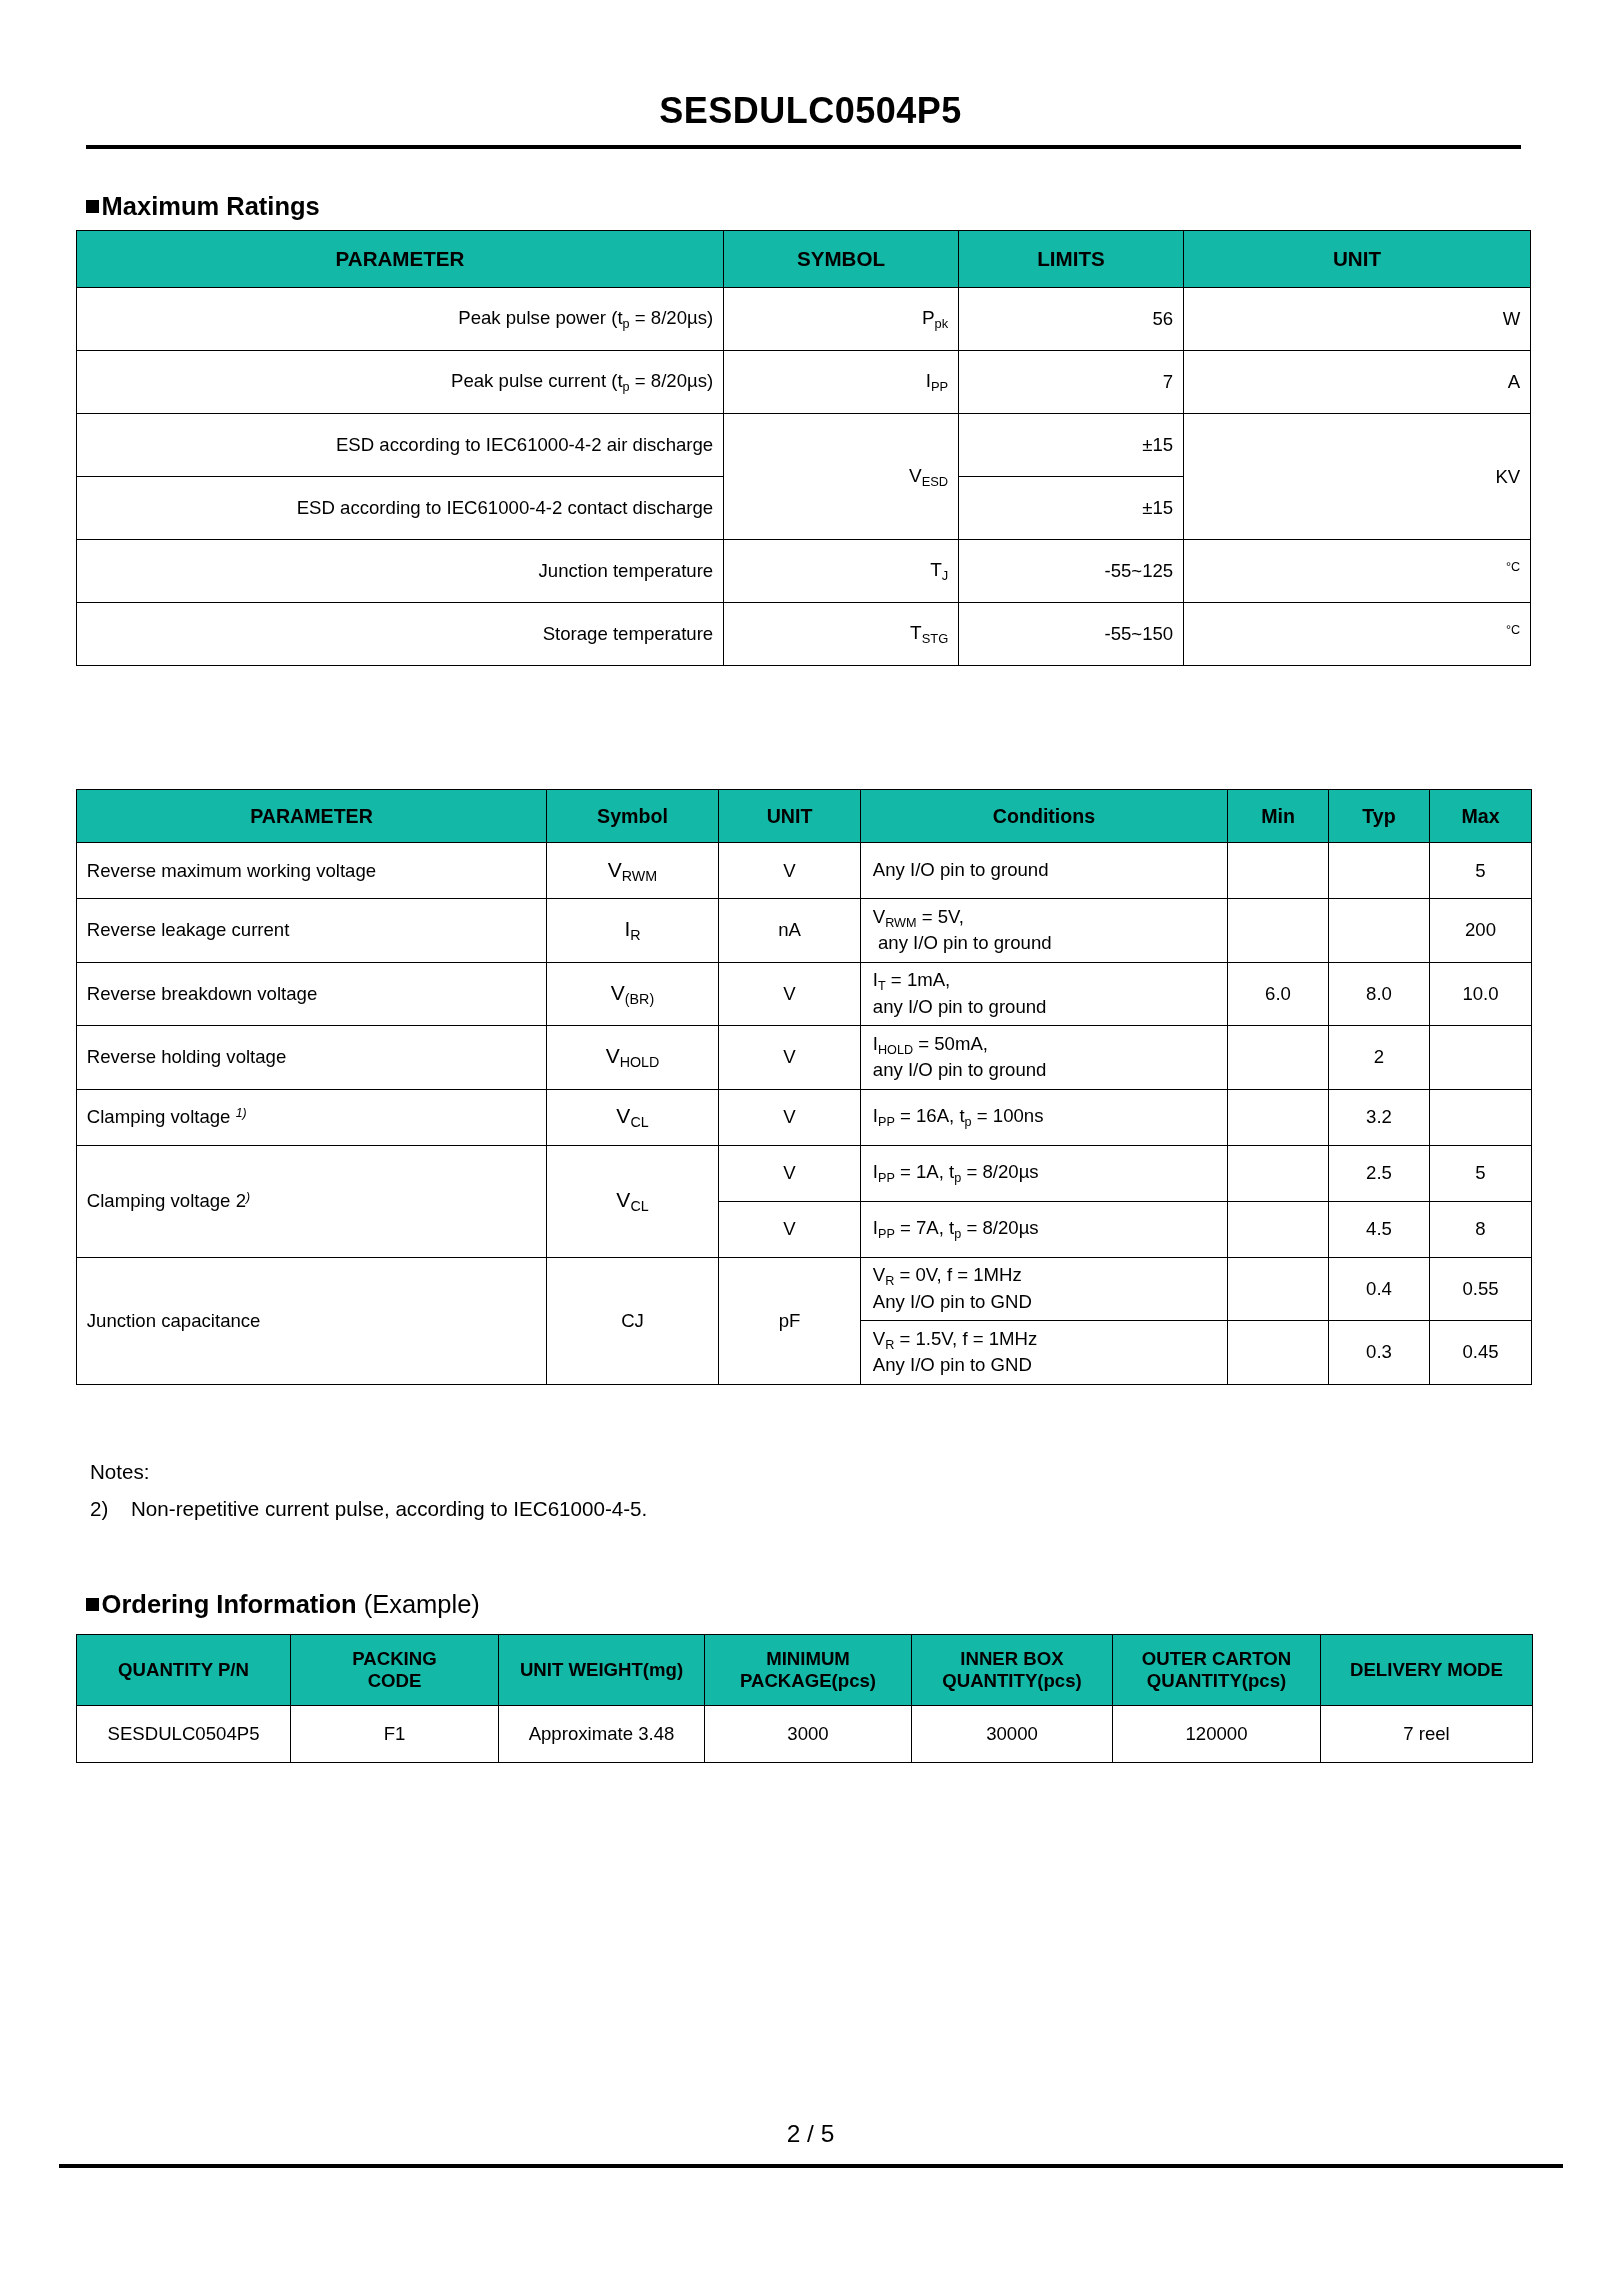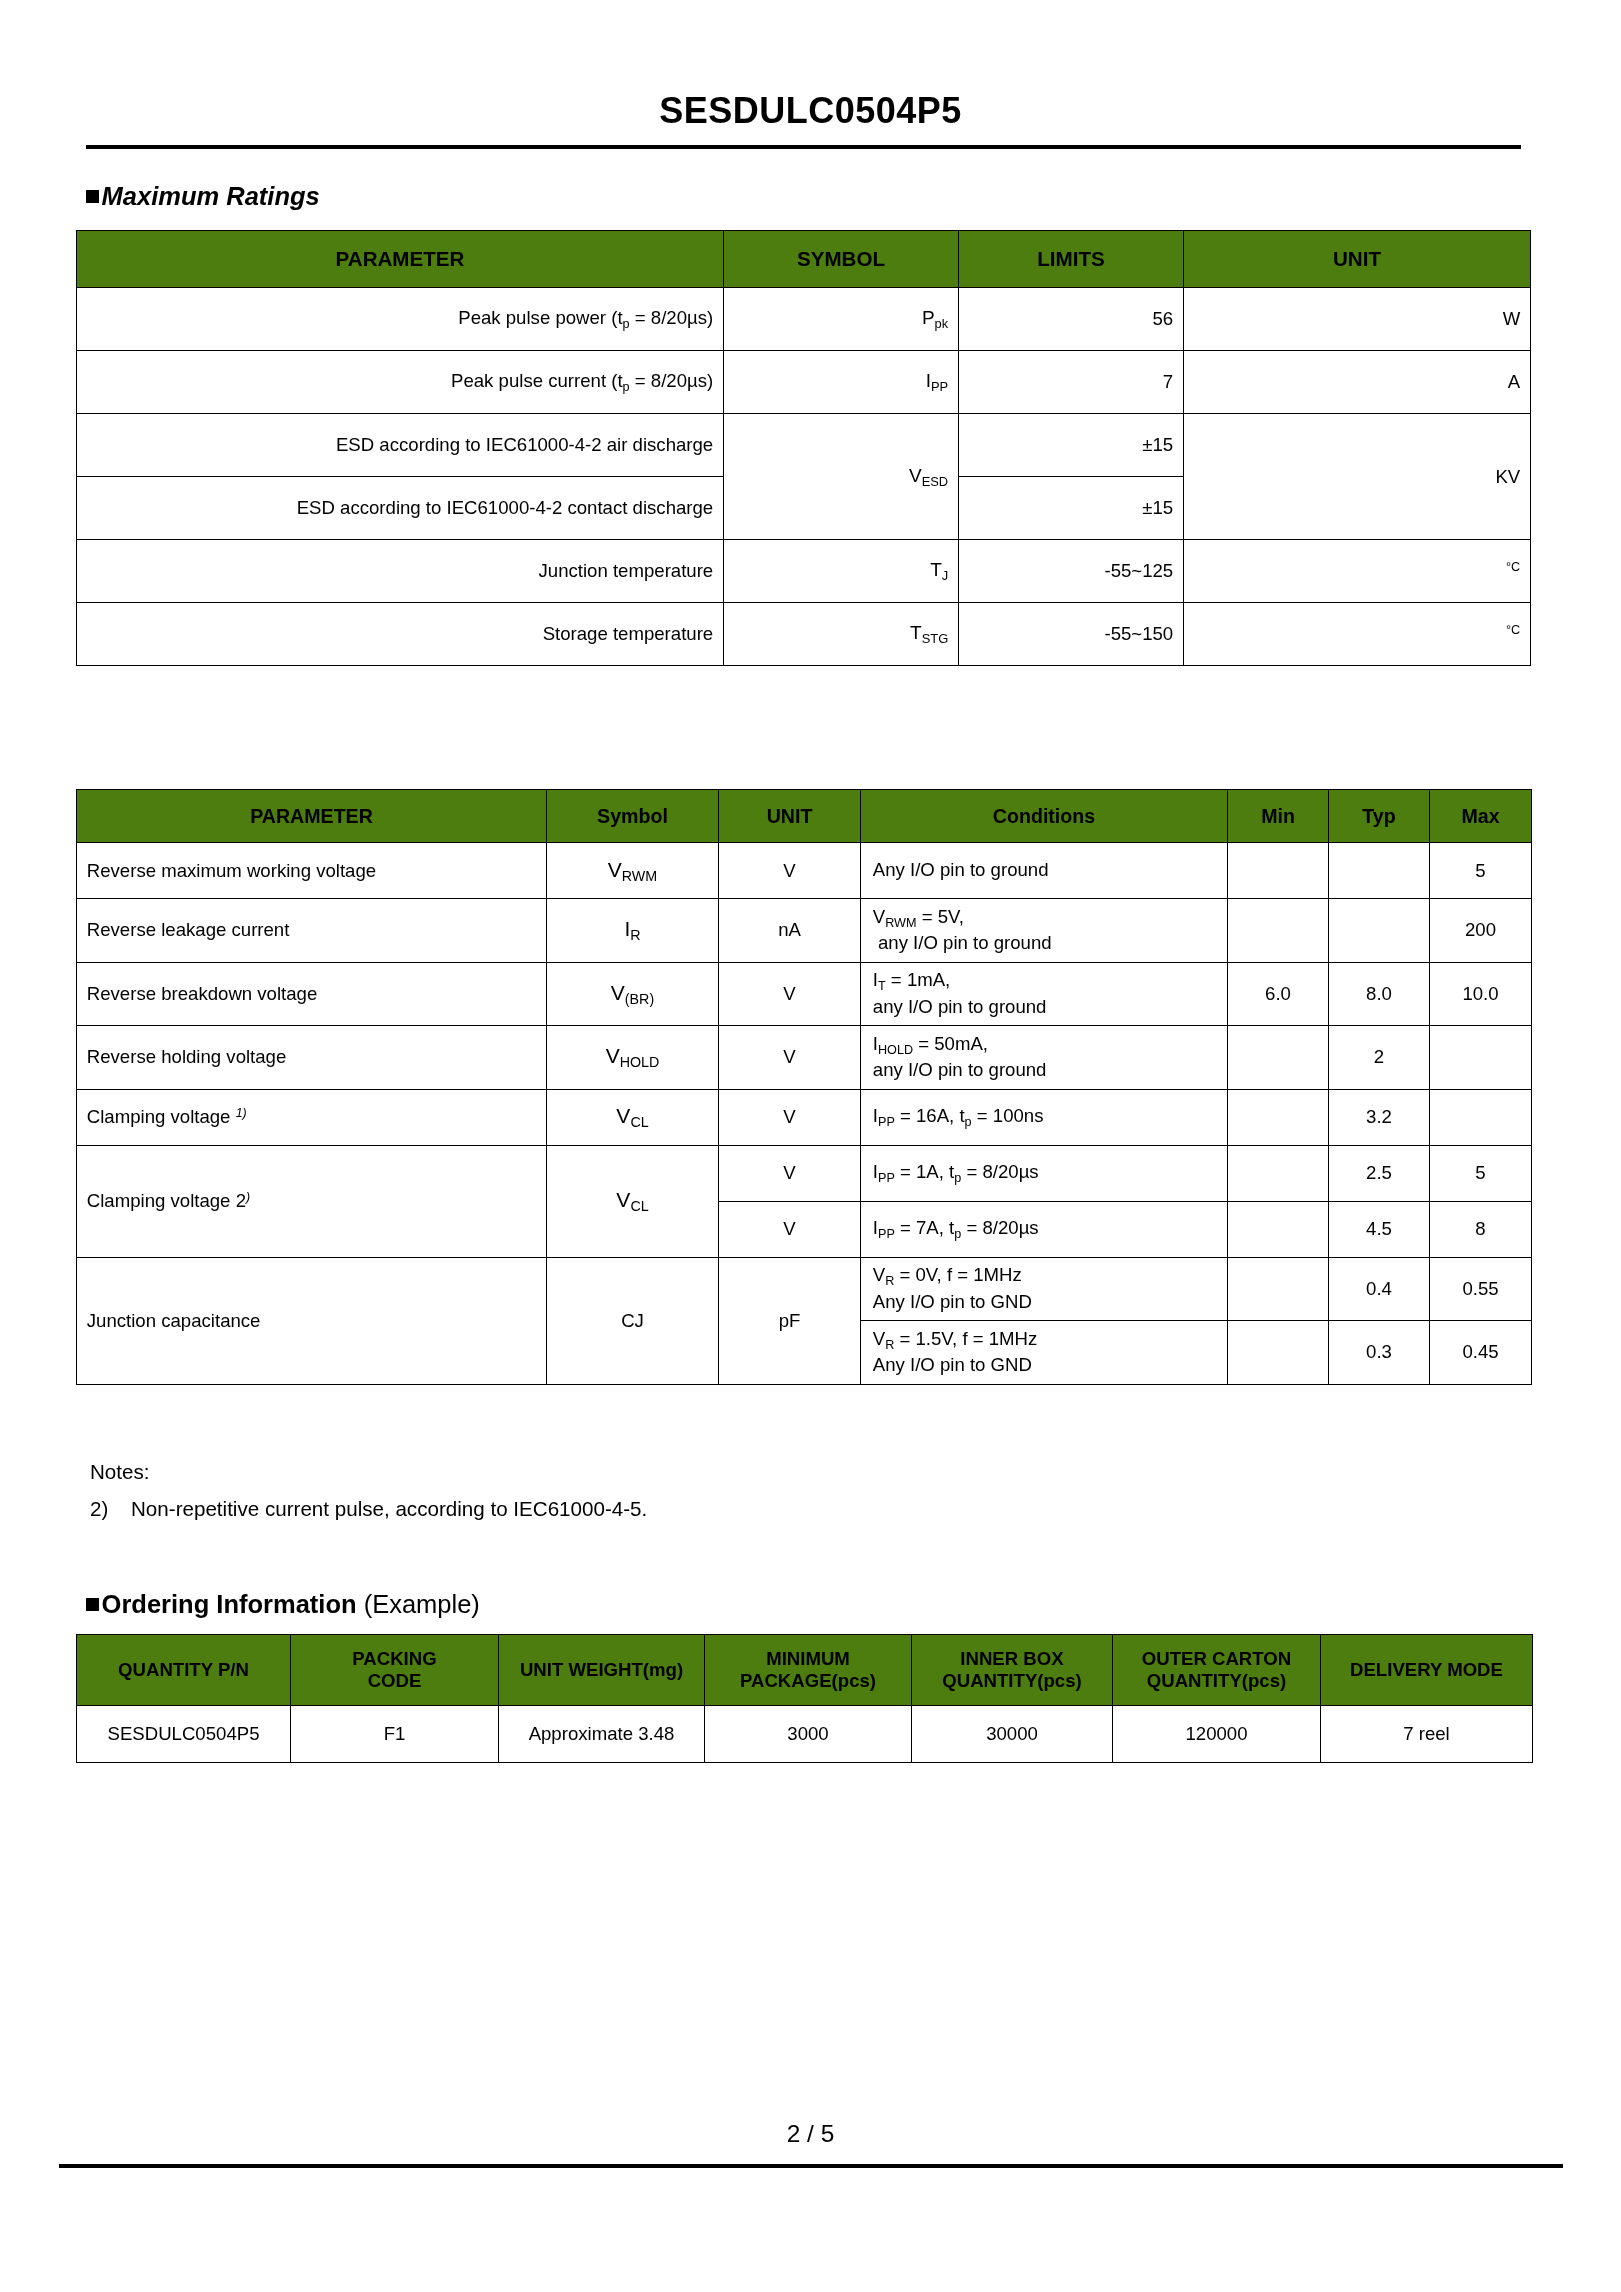--- a/index.html
+++ b/index.html
@@ -73,21 +73,21 @@
   }
   table.dt td, table.dt th {
     border: 1.6px solid #000;
     font-weight: normal;
     font-size: 18.6px;
     padding: 0 9.8px;
     vertical-align: middle;
     box-sizing: border-box;
   }
   table.dt thead th {
-    background: #4d7c0f;
+    background: #14b8a6;
     font-weight: bold;
     text-align: center;
   }
   .ctr { text-align: center; }
   .lft { text-align: left; }
 
   
   #tbl-maxratings { left: 76px; top: 230px; width: 1455px; }
   #tbl-maxratings th { height: 57px; font-size: 20.6px; }
   #tbl-maxratings td { height: 63px; text-align: right; }
@@ -144,21 +144,21 @@
   }
 </style>
 </head>
 <body>
 
 <div class="page">
 
   <div class="doc-title">SESDULC0504P5</div>
   <div class="head-rule"></div>
 
-  <div class="sec-head" style="left:86px; top:182px;font-style:italic;">
+  <div class="sec-head" style="left:86px; top:192px;">
     <span class="bullet"></span><span>Maximum Ratings</span>
   </div>
 
   <table class="dt" id="tbl-maxratings">
     <colgroup>
       <col style="width:647px">
         <col style="width:235px">
         <col style="width:225px">
         <col style="width:347px">
     </colgroup>

